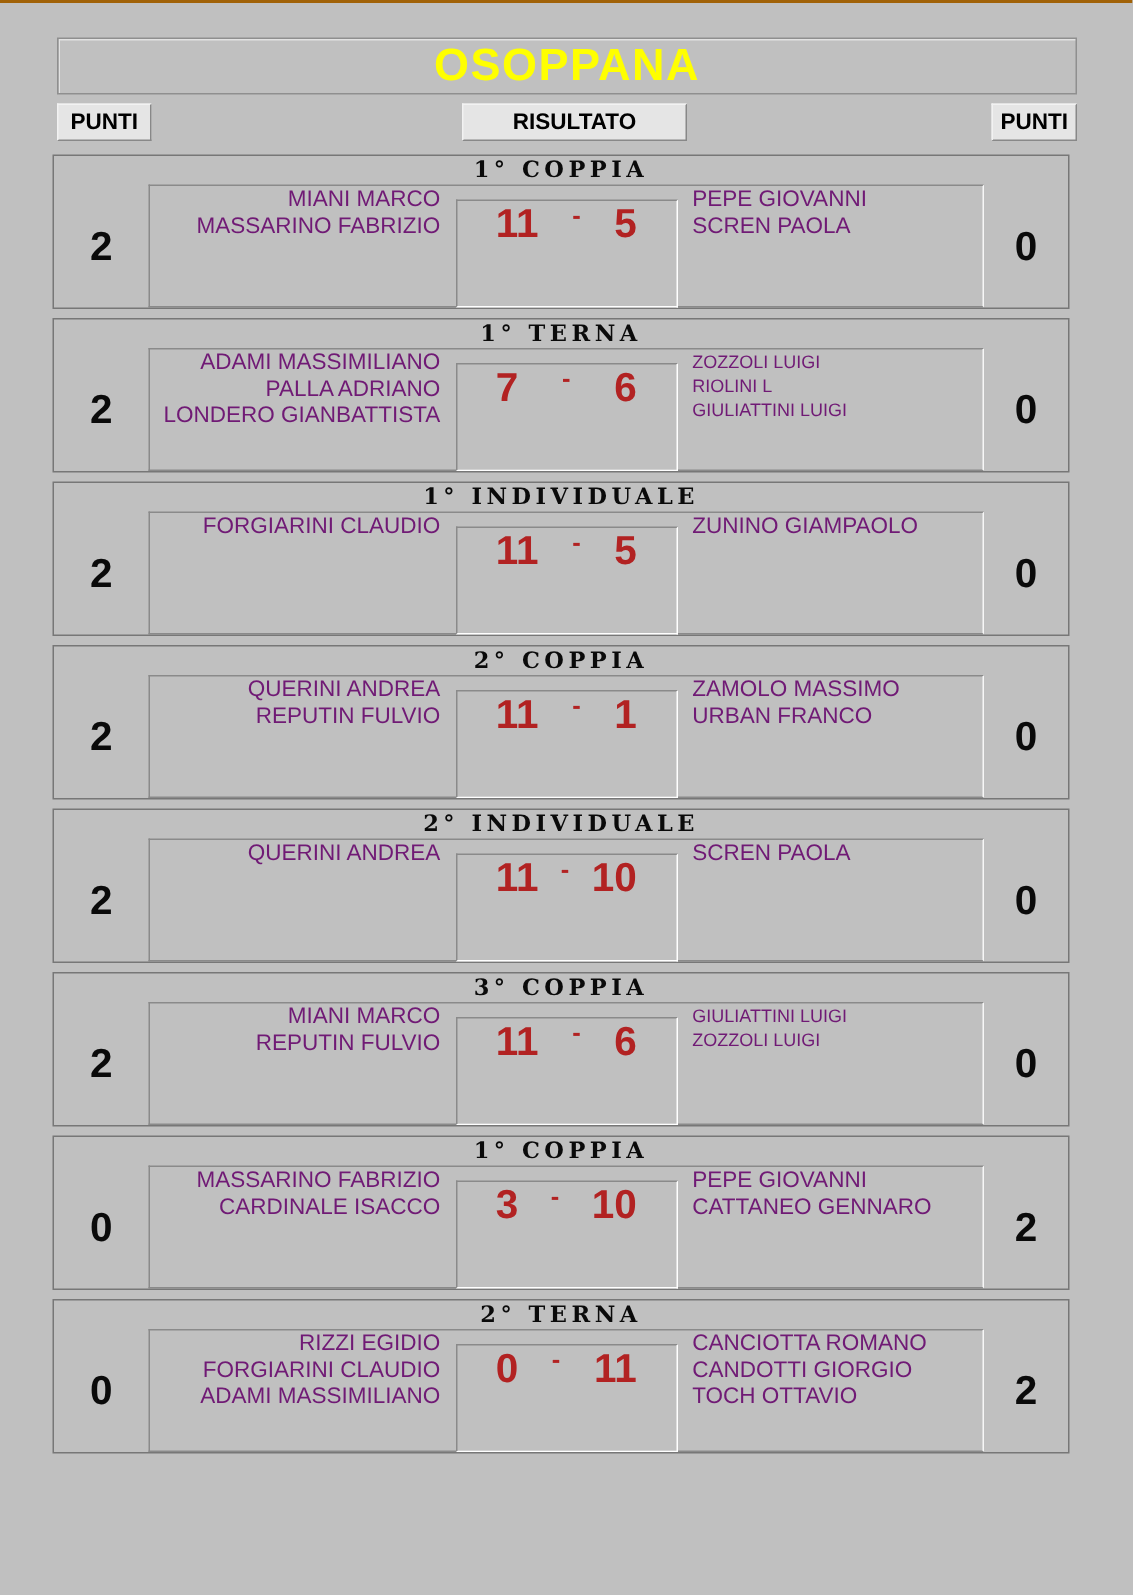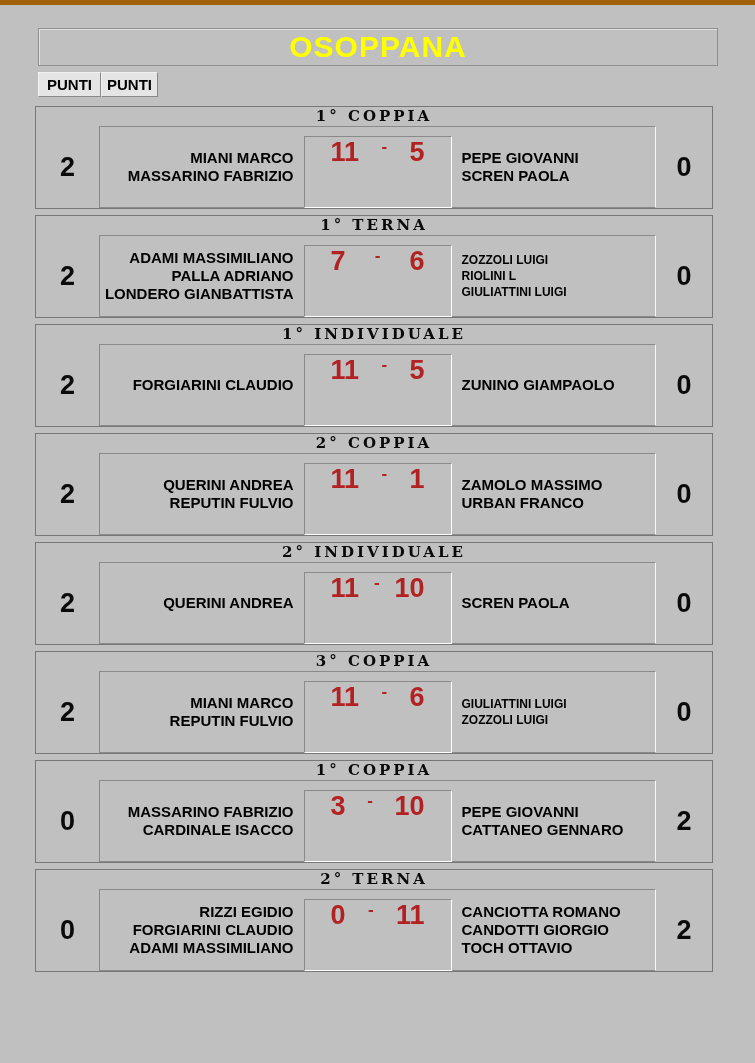--- a/index.html
+++ b/index.html
@@ -3,21 +3,21 @@
 <meta charset="utf-8">
 <style>
   * { box-sizing: border-box; }
   html, body { margin: 0; padding: 0; }
   body {
     width: 755px; height: 1063px;
     background: #c0c0c0;
     font-family: "Liberation Sans", sans-serif;
     overflow: hidden;
   }
-  .page { width: 755px; height: 1063px; padding-top: 23px; border-top: 5px solid #a16207; }
+  .page { width: 755px; height: 1063px; padding-top: 23px; border-top: 2px solid #a16207; }
 
   
   .teams-row { display: flex; margin: 0 37px 0 38px; gap: 41px; }
   .team-box {
     flex: 1; height: 38px;
     border: 1px solid #8f8f8f;
     box-shadow: inset 1px 1px 0 #e2e2e2;
     display: flex; align-items: center; justify-content: center;
     color: #ffff00; font-weight: bold; font-size: 30px; letter-spacing: 1px;
     white-space: nowrap;
@@ -45,22 +45,22 @@
     display: flex; align-items: center; justify-content: center;
     font-size: 27px; font-weight: bold; color: #0a0a0a;
   }
   .points-cell.left { width: 63px; }
   .points-cell.right { width: 56px; }
   .inner-box {
     flex: 1; border: 1px solid #8a8a8a; border-right-color: #f7f7f7;
     display: flex;
   }
   .names {
-    flex: 1; display: flex; flex-direction: column; justify-content: center;
-    color: #000000; font-weight: bold; font-size: 15px; line-height: 1.18;
+    flex: 1; display: flex; flex-direction: column; justify-content: flex-start;
+    color: #701a75; font-weight: normal; font-size: 15px; line-height: 1.18;
     white-space: nowrap;
   }
   .names.left-side { align-items: flex-end; text-align: right; padding-right: 10px; }
   .names.right-side { align-items: flex-start; text-align: left; padding-left: 10px; }
   .names.small { font-size: 12px; line-height: 1.35; }
   .score-box {
     width: 148px; margin-top: 9px; margin-bottom: -1px;
     border: 1px solid #8a8a8a; border-right-color: #ffffff; border-bottom-color: #ffffff;
     display: flex; align-items: flex-start; justify-content: space-between;
     padding: 0 26px;
@@ -90,20 +90,21 @@
 <body>
 
 <div class="page">
 
   <div class="teams-row">
     <div class="team-box">OSOPPANA</div>
   </div>
 
   <div class="labels-row">
     <div class="label-box punti-left">PUNTI</div>
+    <div class="label-box risultato">RISULTATO</div>
     <div class="label-box punti-right">PUNTI</div>
   </div>
 
   <div id="matches-container">
   <div class="match">
     <div class="match-title">1° COPPIA</div>
     <div class="match-body">
       <div class="points-cell left">2</div>
       <div class="inner-box">
         <div class="names left-side">

